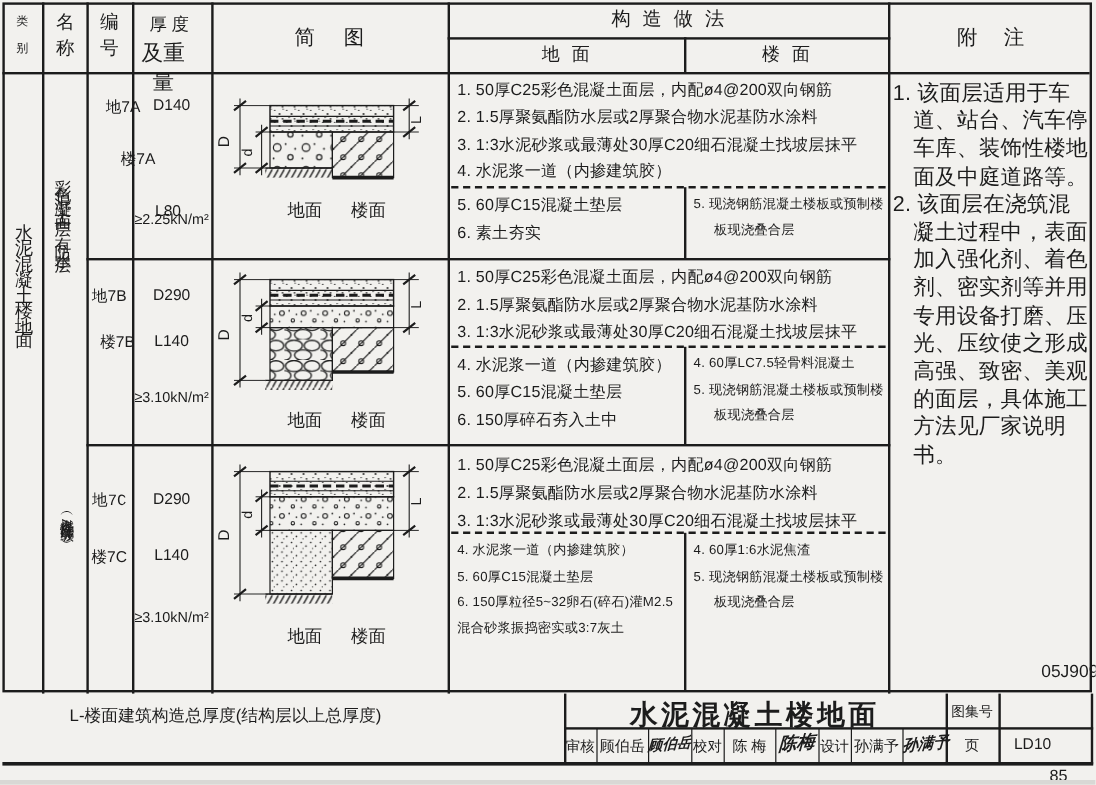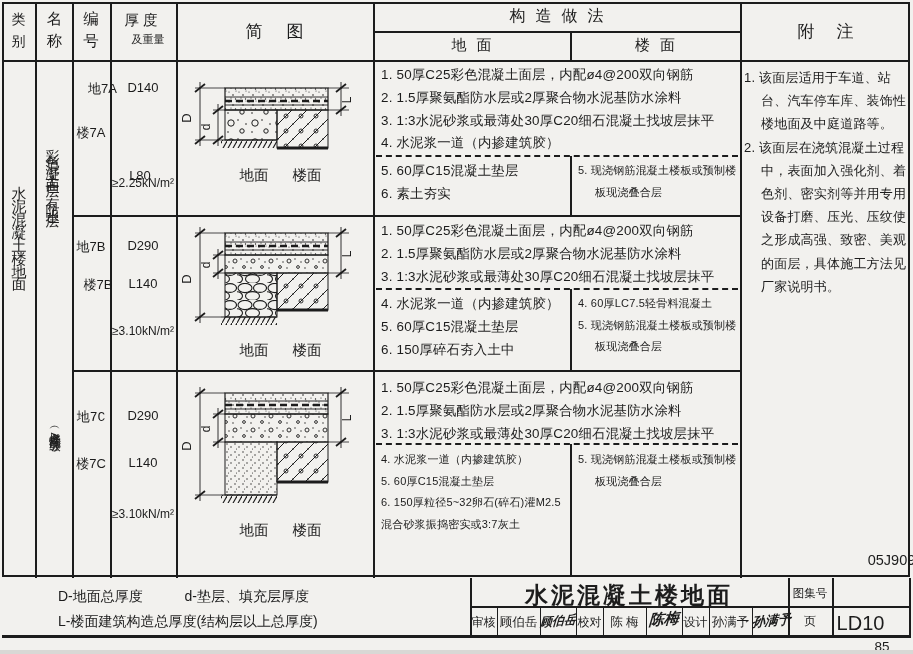--- a/index.html
+++ b/index.html
@@ -39,44 +39,44 @@
 <div class="hl" style="left:72px;top:215px;width:670px;height:2px;"></div>
 <div class="hl" style="left:72px;top:370px;width:670px;height:2px;"></div>
 
 <div class="dash" style="left:376px;top:155px;width:362px;"></div>
 <div class="dash" style="left:376px;top:288px;width:362px;"></div>
 <div class="dash" style="left:376px;top:443px;width:362px;"></div>
 <div class="vl" style="left:570px;top:156px;width:1.5px;height:59px;"></div>
 <div class="vl" style="left:570px;top:289px;width:1.5px;height:81px;"></div>
 <div class="vl" style="left:570px;top:444px;width:1.5px;height:132px;"></div>
 
-<div class="ct" style="left:2px;top:8px;width:33px;font-size:14px;">
+<div class="ct" style="left:2px;top:8px;width:33px;font-size:10px;">
   <div class="hdrwrap">类别</div>
 </div>
 <div class="ct" style="left:37px;top:8px;width:35px;font-size:15.5px;">
   <div class="hdrwrap">名称</div>
 </div>
 <div class="ct" style="left:72px;top:8px;width:38px;font-size:15.5px;">
   <div class="hdrwrap">编号</div>
 </div>
 <div class="ct" style="left:110px;top:11px;width:66px;font-size:14.5px;letter-spacing:4px;">厚度</div>
-<div class="ct" style="left:110px;top:32px;width:52px;font-size:11px;padding-left:12px;">及重量</div>
+<div class="ct" style="left:110px;top:32px;width:52px;font-size:18px;">及重量</div>
 <div class="ct" style="left:176px;top:20px;width:197px;font-size:17px;letter-spacing:24px;text-indent:24px;">简图</div>
 <div class="ct" style="left:373px;top:6px;width:367px;font-size:16px;letter-spacing:10px;text-indent:10px;">构造做法</div>
 <div class="ct" style="left:373px;top:36px;width:197px;font-size:15px;letter-spacing:10px;text-indent:10px;">地面</div>
 <div class="ct" style="left:570px;top:36px;width:170px;font-size:15px;letter-spacing:10px;text-indent:10px;">楼面</div>
 <div class="ct" style="left:740px;top:20px;width:171px;font-size:17px;letter-spacing:22px;text-indent:22px;">附注</div>
 
 <div class="vert" style="left:9px;top:174px;font-size:15px;letter-spacing:13px;">水泥混凝土楼地面</div>
 <div class="vert" style="left:44px;top:138px;font-size:14px;letter-spacing:6px;">彩色混凝土面层（有防水层）</div>
 <div class="vert" style="left:47px;top:422px;font-size:11.5px;letter-spacing:1.5px;">（燃烧性能等级A）</div>
 
 <div class="ct" style="left:72px;top:80px;width:61px;font-size:13px;">地7A</div>
 <div class="ct" style="left:110px;top:80px;width:66px;font-size:13px;">D140</div>
-<div class="ct" style="left:72px;top:124px;width:38px;font-size:13px;">楼7A</div>
+<div class="ct" style="left:72px;top:124px;width:38px;font-size:13px;padding-left:24px;">楼7A</div>
 <div class="ct" style="left:110px;top:124px;width:60px;font-size:13px;margin-top:44px;">L80</div>
 <div class="ct" style="left:108px;top:176px;width:70px;font-size:12px;">≥2.25kN/m²</div>
 
 <div class="ct" style="left:72px;top:238px;width:38px;font-size:13px;">地7B</div>
 <div class="ct" style="left:110px;top:238px;width:66px;font-size:13px;">D290</div>
 <div class="ct" style="left:72px;top:276px;width:52px;font-size:13px;">楼7B</div>
 <div class="ct" style="left:110px;top:276px;width:66px;font-size:13px;">L140</div>
 <div class="ct" style="left:108px;top:324px;width:70px;font-size:12px;">≥3.10kN/m²</div>
 
 <div class="ct" style="left:72px;top:408px;width:38px;font-size:13px;font-family:Liberation Mono, monospace;">地7C</div>
@@ -245,49 +245,45 @@
   <div>1. 50厚C25彩色混凝土面层，内配ø4@200双向钢筋</div>
   <div>2. 1.5厚聚氨酯防水层或2厚聚合物水泥基防水涂料</div>
   <div>3. 1:3水泥砂浆或最薄处30厚C20细石混凝土找坡层抹平</div>
 </div>
 <div class="items2" style="left:381px;top:449px;width:188px;">
   <div>4. 水泥浆一道（内掺建筑胶）</div>
   <div>5. 60厚C15混凝土垫层</div>
   <div>6. 150厚粒径5~32卵石(碎石)灌M2.5混合砂浆振捣密实或3:7灰土</div>
 </div>
 <div class="items2" style="left:578px;top:449px;width:160px;">
+  <div class="hang">4. 60厚1:6水泥焦渣</div>
   <div class="hang">5. 现浇钢筋混凝土楼板或预制楼板现浇叠合层</div>
 </div>
 
-<div class="abs" style="left:744px;top:66px;width:166px;font-size:13px;line-height:23.2px;letter-spacing:.2px;">
+<div class="abs" style="left:744px;top:66px;width:166px;font-size:18px;line-height:23.2px;letter-spacing:.2px;">
   <div class="hang">1. 该面层适用于车道、站台、汽车停车库、装饰性楼地面及中庭道路等。</div>
   <div class="hang">2. 该面层在浇筑混凝土过程中，表面加入强化剂、着色剂、密实剂等并用专用设备打磨、压光、压纹使之形成高强、致密、美观的面层，具体施工方法见厂家说明书。</div>
 </div>
 
 <div class="hl" style="left:2px;top:635px;width:909px;height:2.5px;"></div>
 <div class="vl" style="left:470px;top:578px;width:2px;height:59px;"></div>
 <div class="vl" style="left:788px;top:578px;width:2px;height:59px;"></div>
 <div class="vl" style="left:832px;top:578px;width:1.5px;height:59px;"></div>
 <div class="vl" style="left:909px;top:578px;width:2px;height:59px;"></div>
 <div class="hl" style="left:470px;top:606px;width:441px;height:1.5px;"></div>
 
 <div class="abs" style="left:58px;top:584px;width:400px;font-size:14px;line-height:25px;">
-  <div>
-    <span>D-地面总厚度</span>
-    <span style="display:inline-block;width:34px;"></span>
-    <span>d-垫层、填充层厚度</span>
-  </div>
   <div>L-楼面建筑构造总厚度(结构层以上总厚度)</div>
 </div>
 
 <div class="ct" style="left:470px;top:580px;width:318px;font-size:23px;font-weight:bold;letter-spacing:3px;">水泥混凝土楼地面</div>
 <div class="ct" style="left:788px;top:586px;width:44px;font-size:11.5px;">图集号</div>
 <div class="ct" style="left:832px;top:552px;width:77px;font-size:14.5px;padding-left:21px;">05J909</div>
 <div class="ct" style="left:788px;top:613px;width:44px;font-size:12px;">页</div>
-<div class="ct" style="left:832px;top:612px;width:57px;font-size:20px;">LD10</div>
+<div class="ct" style="left:832px;top:612px;width:57px;font-size:13px;">LD10</div>
 
 <div class="vl" style="left:497px;top:607px;width:1px;height:30px;"></div>
 <div class="vl" style="left:540px;top:607px;width:1px;height:30px;"></div>
 <div class="vl" style="left:576px;top:607px;width:1px;height:30px;"></div>
 <div class="vl" style="left:603px;top:607px;width:1px;height:30px;"></div>
 <div class="vl" style="left:646px;top:607px;width:1px;height:30px;"></div>
 <div class="vl" style="left:682px;top:607px;width:1px;height:30px;"></div>
 <div class="vl" style="left:709px;top:607px;width:1px;height:30px;"></div>
 <div class="vl" style="left:752px;top:607px;width:1px;height:30px;"></div>
 

